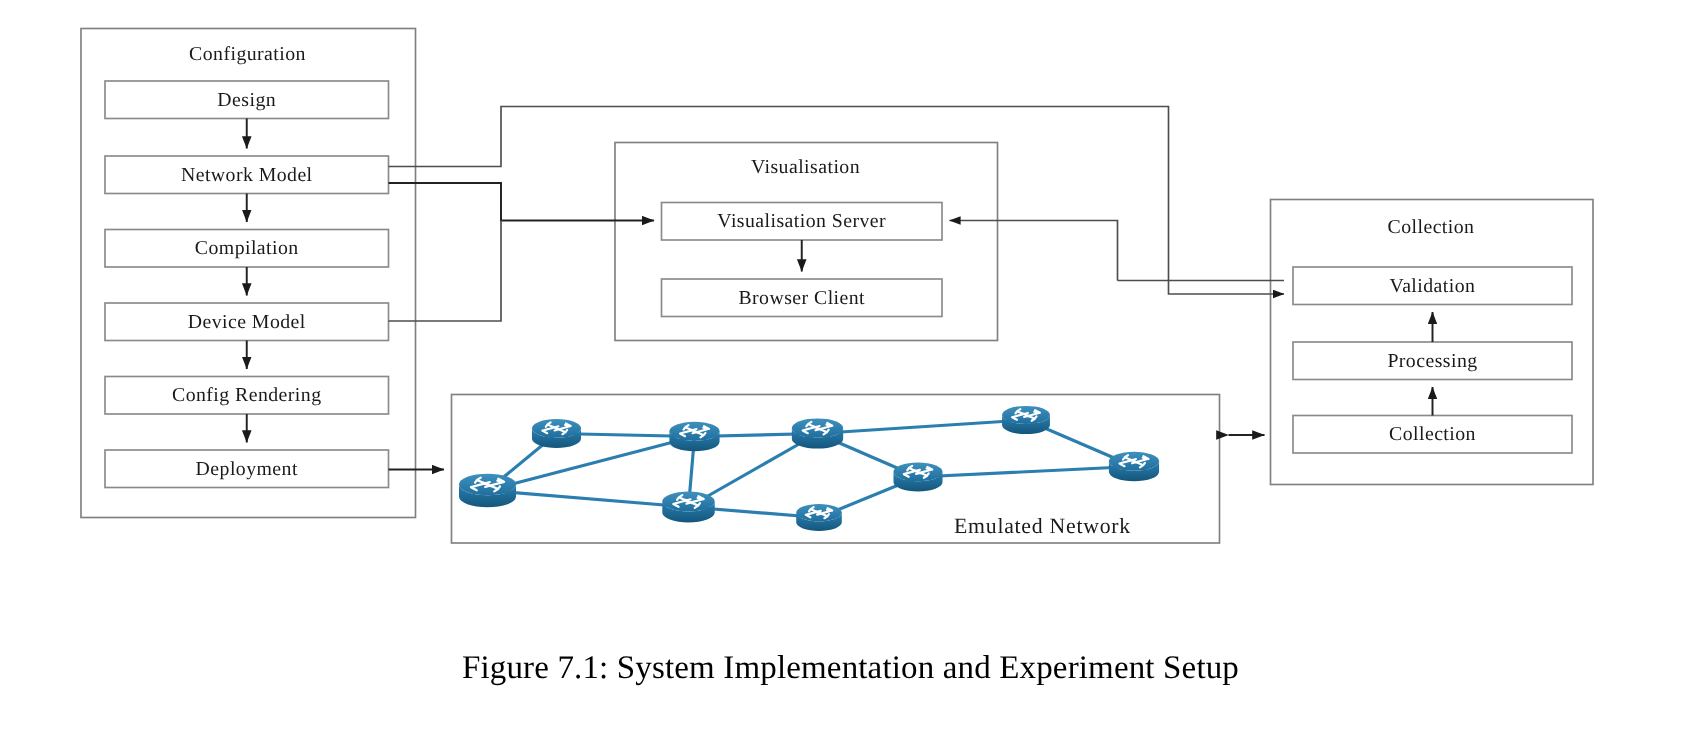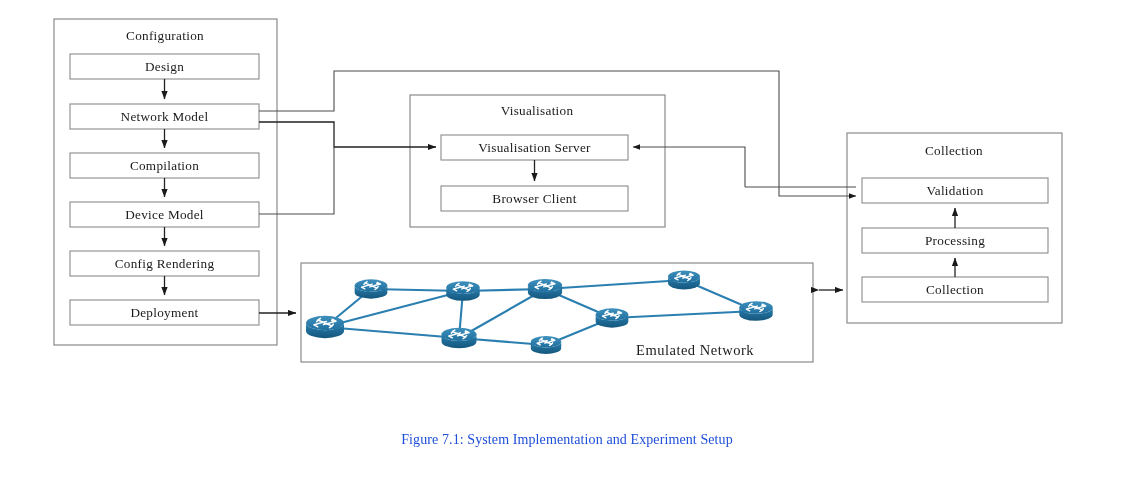--- a/index.html
+++ b/index.html
@@ -72,22 +72,22 @@
     text-anchor: middle;
     letter-spacing: 0.5px;
   }
   .caption {
     position: absolute;
     left: 0;
     top: 432px;
     width: 1134px;
     text-align: center;
     font-family: "Liberation Serif", "DejaVu Serif", serif;
-    font-size: 14px;
-    color: #1d4ed8;
+    font-size: 22px;
+    color: #000000;
     letter-spacing: 0.1px;
   }
   .link-line {
     stroke: #2a7fb0;
     stroke-width: 2.1;
     fill: none;
     stroke-linecap: round;
   }
 </style>
 </head>

